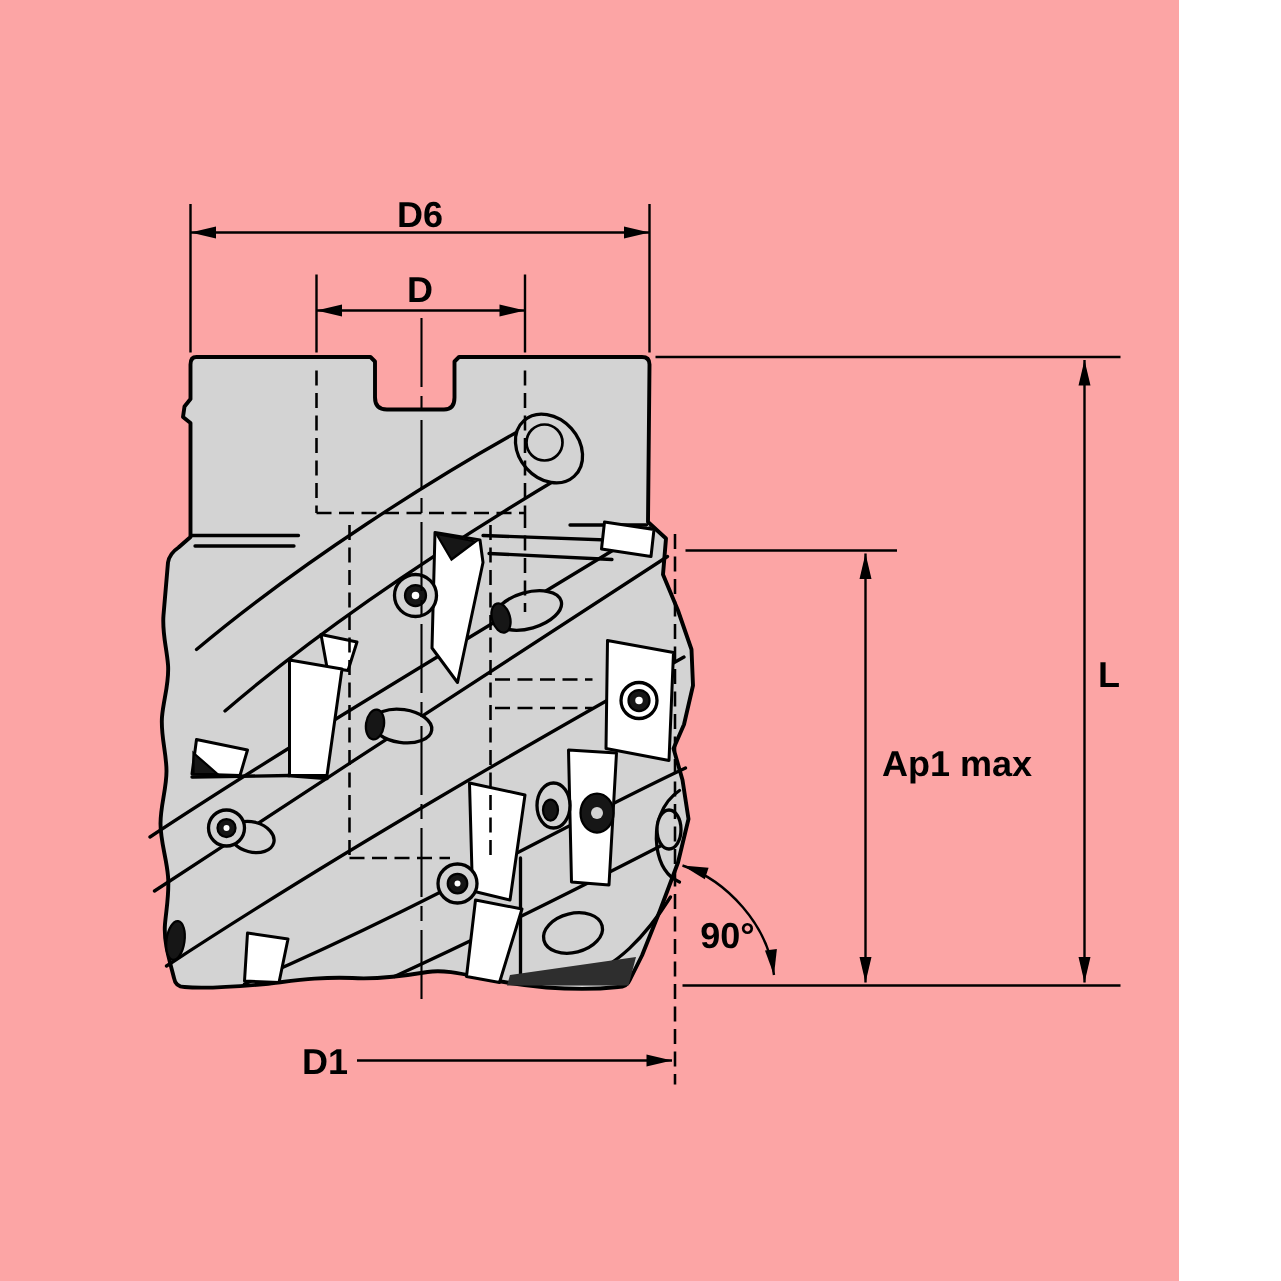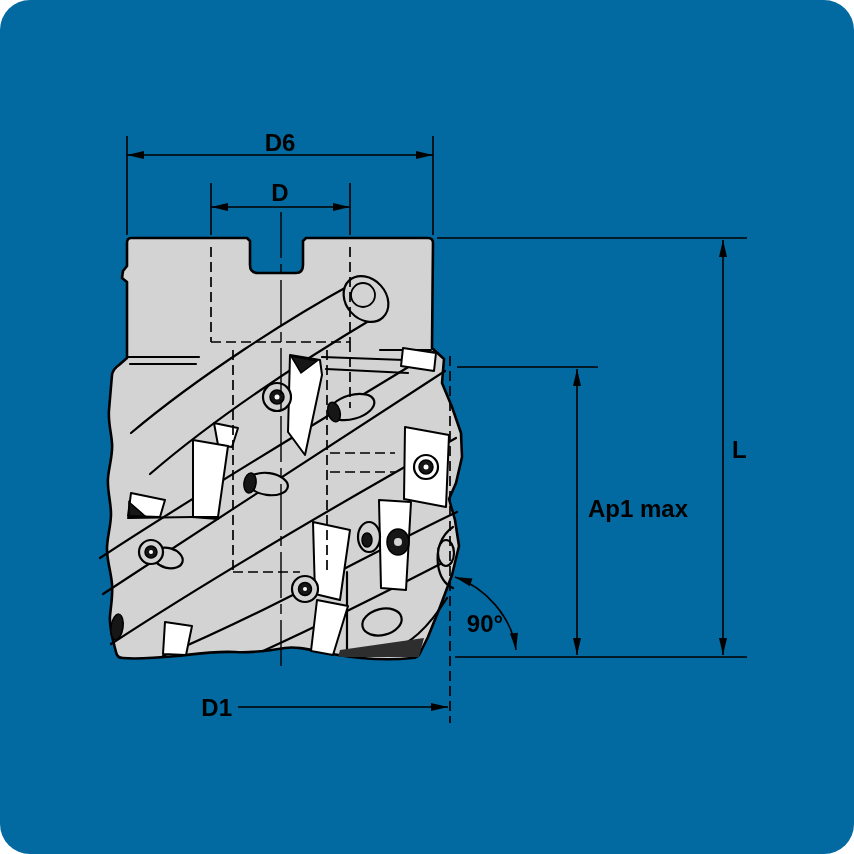--- a/index.html
+++ b/index.html
@@ -1,16 +1,16 @@
 <!DOCTYPE html>
 <html><head>
 <meta charset="utf-8">
 <style>
   html,body{margin:0;padding:0;background:#fff;}
-  .canvas{position:relative;width:854px;height:854px;background:#0369a1;overflow:hidden;border-radius:30px;}
+  .canvas{position:relative;width:786px;height:854px;background:#fca5a5;overflow:hidden;}
   svg{display:block;}
   .dim{stroke:#000;stroke-width:1.6;fill:none;}
   .hid{stroke:#000;stroke-width:1.7;fill:none;stroke-dasharray:10 5;}
   .cl{stroke:#000;stroke-width:1.4;fill:none;stroke-dasharray:46 6 10 6;}
   .out{stroke:#000;stroke-width:2.6;stroke-linejoin:round;stroke-linecap:round;}
   .ln{stroke:#000;stroke-width:2.2;fill:none;stroke-linecap:round;stroke-linejoin:round;}
   .thin{stroke:#000;stroke-width:1.8;fill:none;stroke-linecap:round;}
   .ins{fill:#ffffff;stroke:#000;stroke-width:2;stroke-linejoin:round;}
   .dk{fill:#161616;stroke:#000;stroke-width:1.5;}
   .gry{stroke:#000;stroke-width:2.2;}

